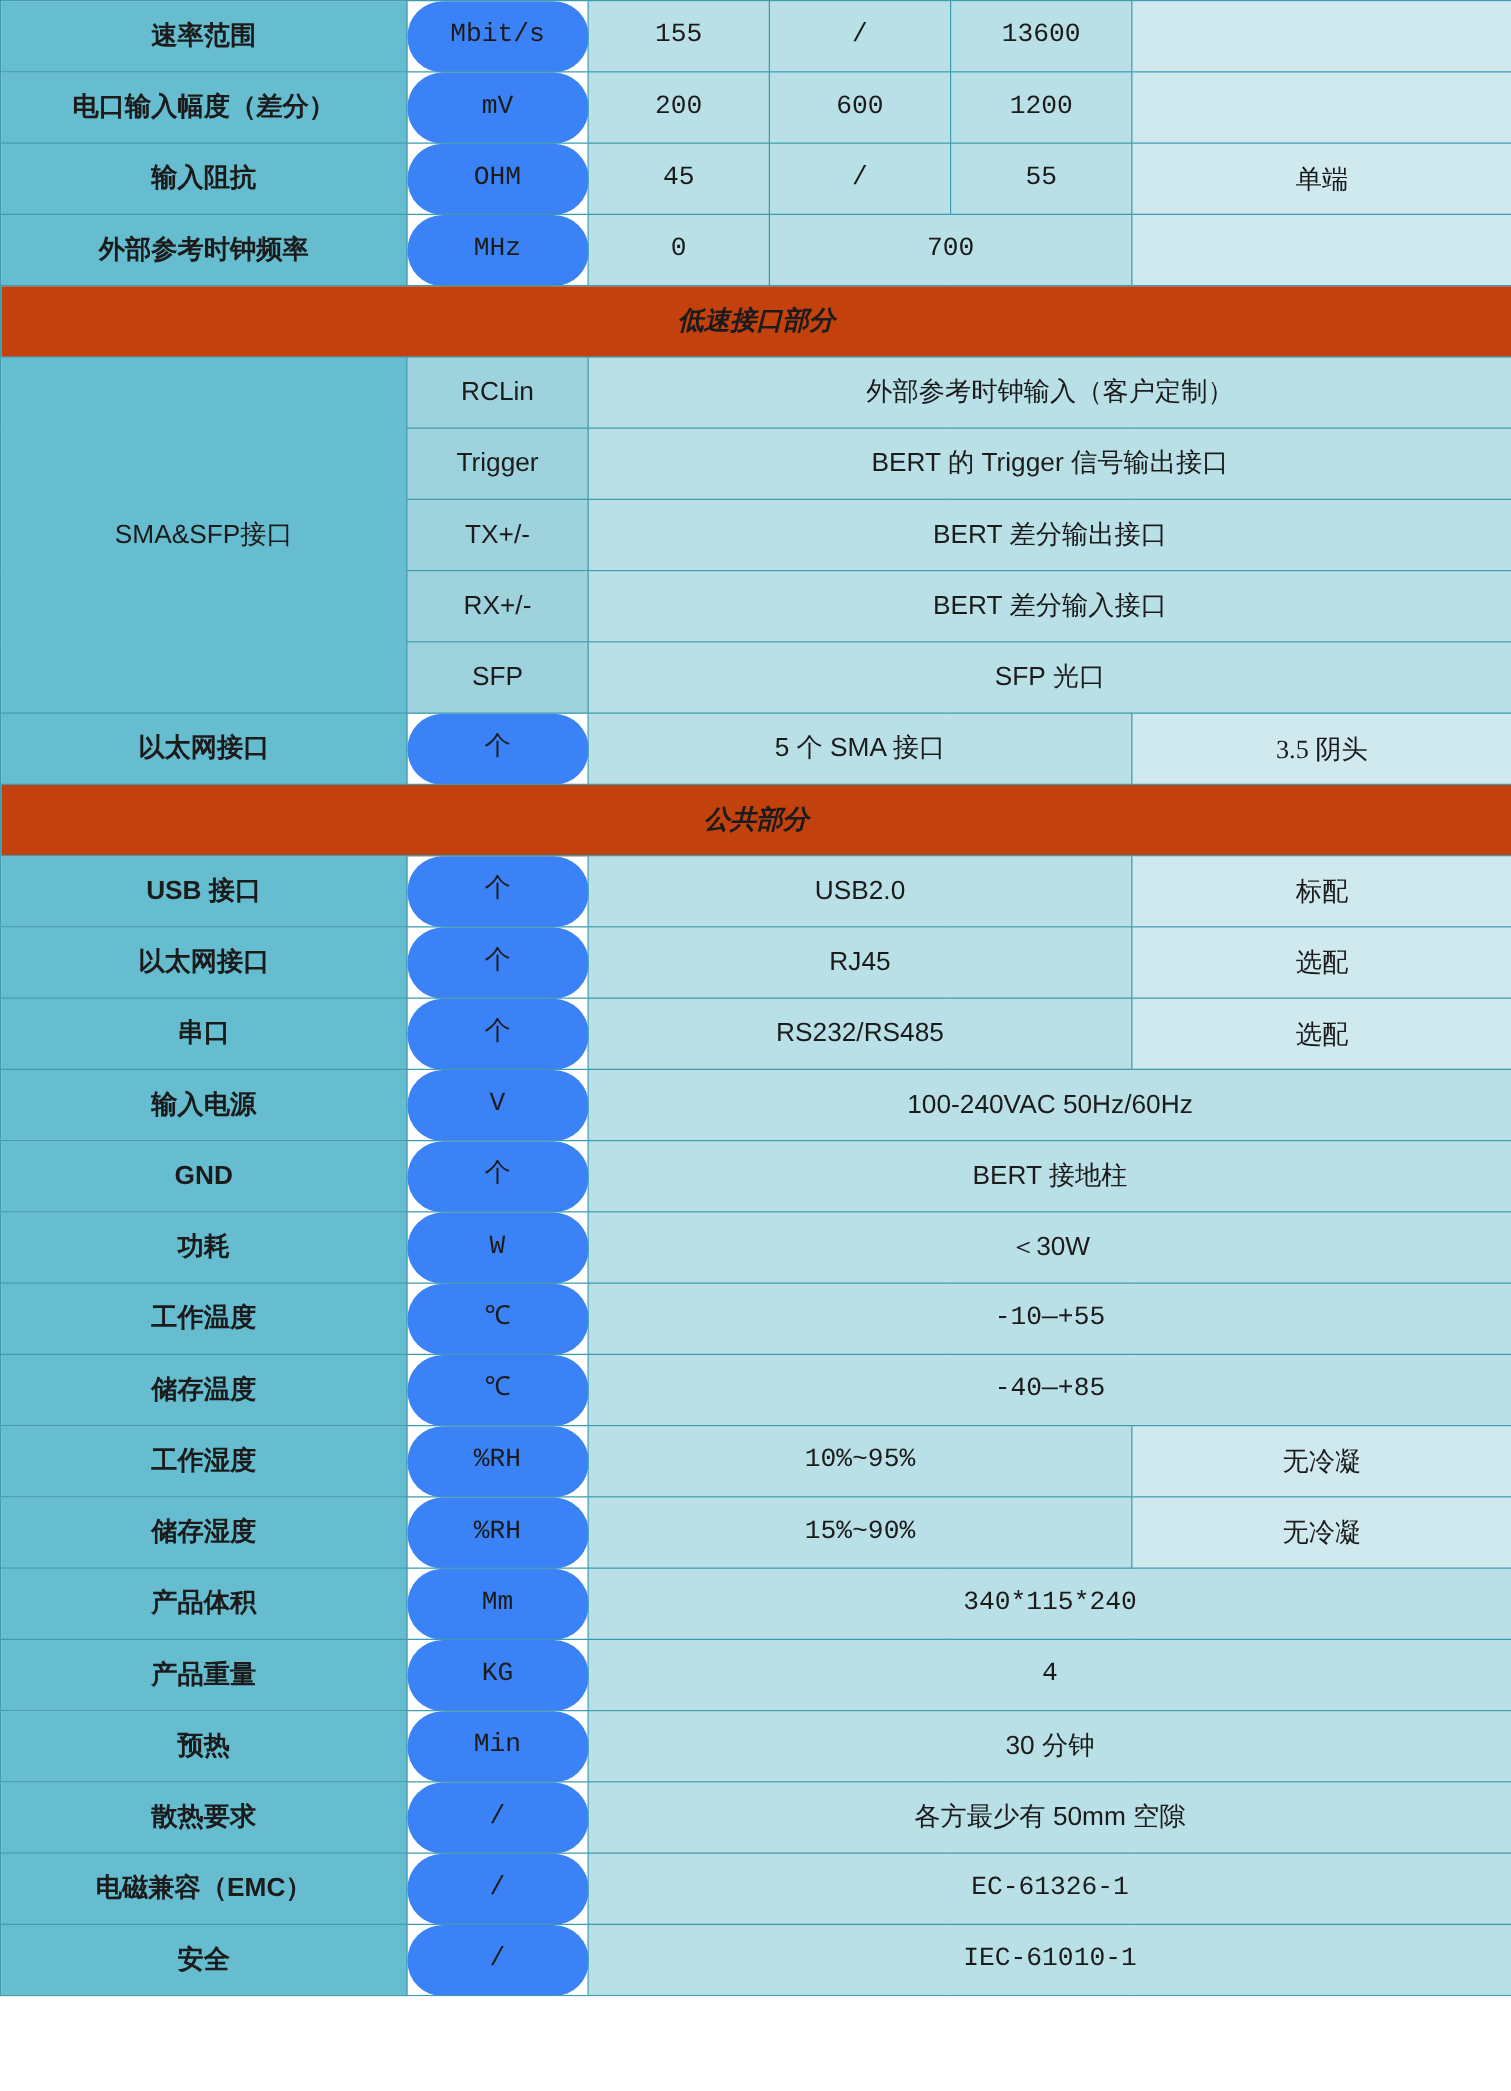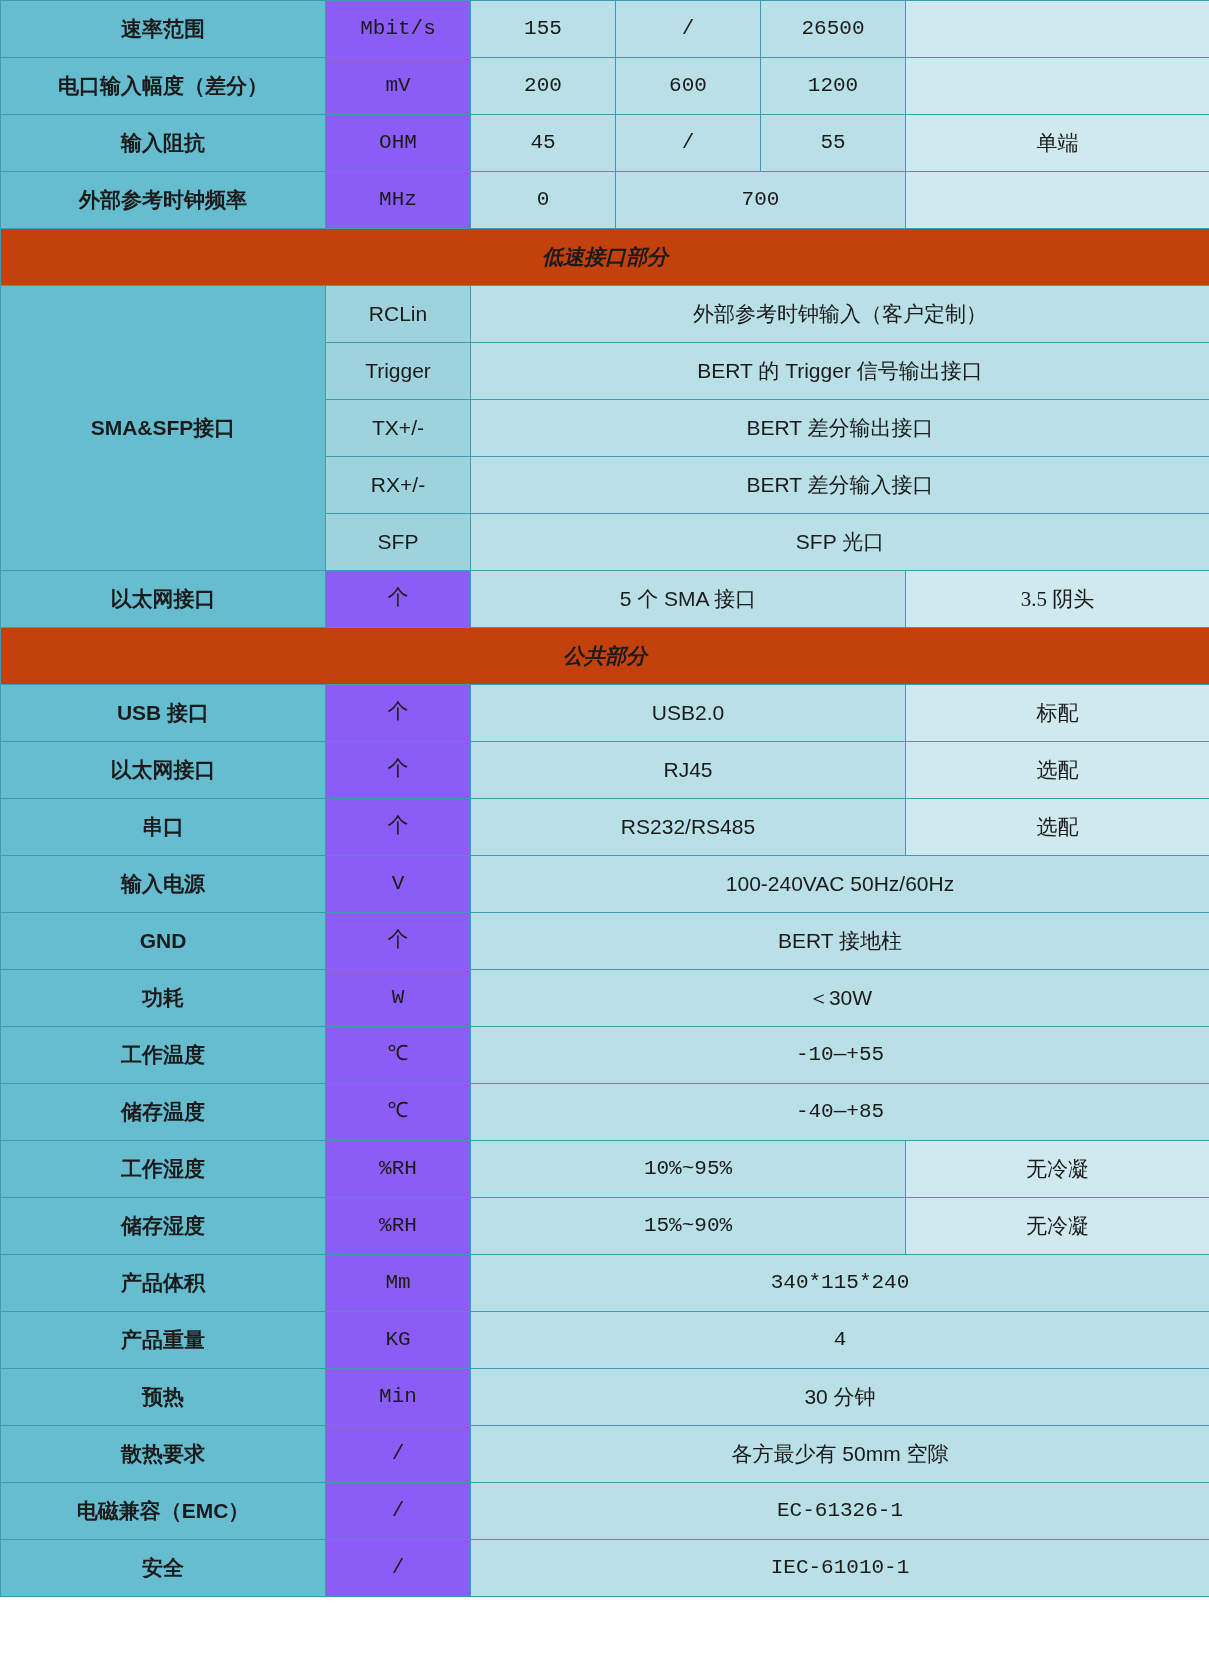--- a/index.html
+++ b/index.html
@@ -27,23 +27,24 @@
     line-height: 1.25;
   }
   
   td.c-label {
     background: #66bdd0;
     font-weight: bold;
     font-size: 22px;
     margin-left: 20px;
   }
   td.c-unit {
-    background: #8b5cf6;
+    background: #3b82f6;
     font-family: "Liberation Mono", monospace;
     font-size: 21px;
+    border-radius: 28px;
   }
   td.c-val-mono {
     background: #b9dfe7;
     font-family: "Liberation Mono", monospace;
     margin-left: 32px;
   }
   td.c-note {
     background: #cfe9ee;
     font-family: Liberation Serif, serif;
   }
@@ -58,21 +59,21 @@
     background: #9ed3de;
     font-family: Liberation Sans, sans-serif;
     font-size: 21px;
   }
   td.c-desc {
     background: #b9dfe7;
     font-size: 21px;
   }
   td.c-span-label {
     background: #66bdd0;
-    font-weight: bold;
+    font-weight: normal;
     font-size: 22px;
   }
   .mono {
     font-family: "Liberation Mono", monospace;
   }
 </style>
 </head>
 <body>
 
 <table id="spec-table">
@@ -84,21 +85,21 @@
     <col style="width:145px">
     <col style="width:304px">
   </colgroup>
   <tbody>
 
     <tr>
       <td class="c-label">速率范围</td>
       <td class="c-unit">Mbit/s</td>
       <td class="c-val-mono">155</td>
       <td class="c-val-mono">/</td>
-      <td class="c-val-mono">26500</td>
+      <td class="c-val-mono">13600</td>
       <td class="c-note"></td>
     </tr>
 
     <tr>
       <td class="c-label">电口输入幅度（差分）</td>
       <td class="c-unit">mV</td>
       <td class="c-val-mono">200</td>
       <td class="c-val-mono">600</td>
       <td class="c-val-mono">1200</td>
       <td class="c-note"></td>

